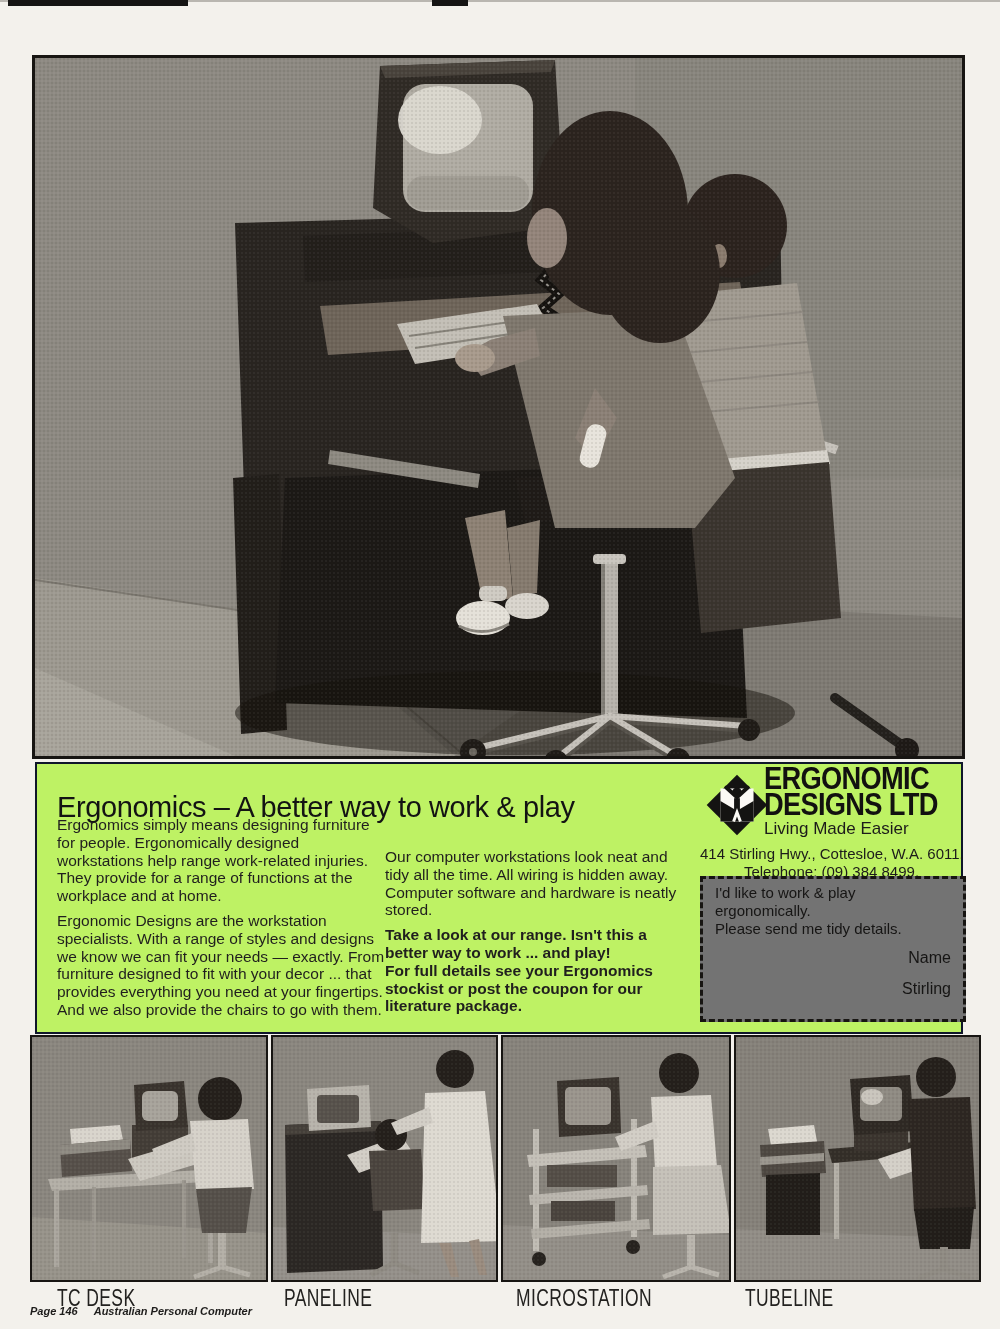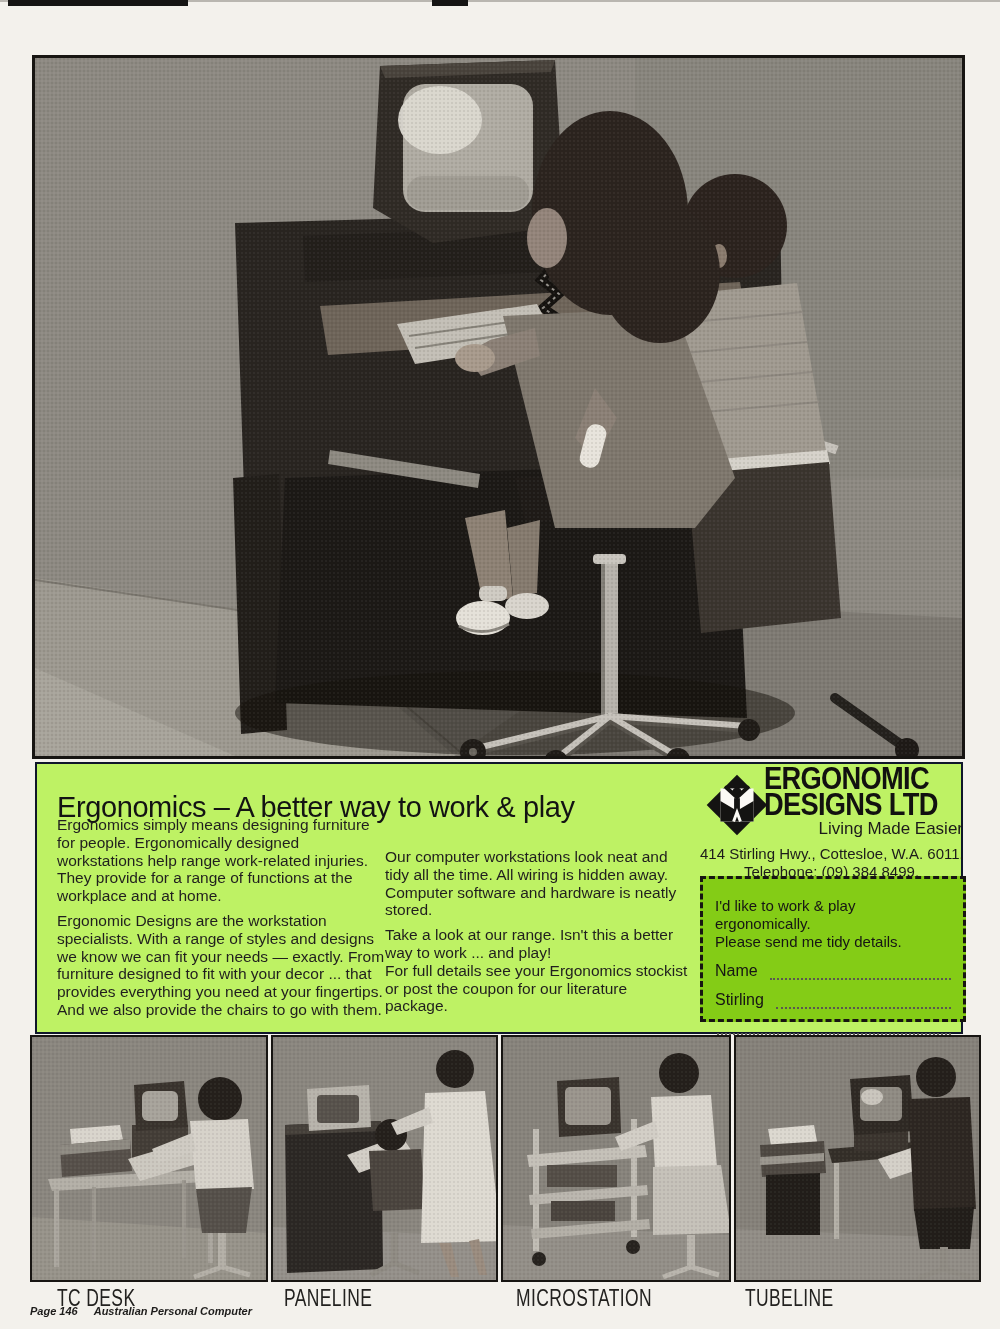--- a/index.html
+++ b/index.html
@@ -18,32 +18,32 @@
   
   .hero{left:32px;top:55px;width:933px;height:704px;border:3px solid #171512;background:#8d8982;box-sizing:border-box;}
   .hero svg{display:block;width:100%;height:100%;}
   
   .content-box{left:35px;top:762px;width:928px;height:272px;border:2px solid #0f172a;background:#bef264;box-sizing:border-box;}
   .headline{position:absolute;left:20px;top:8px;font-size:29px;font-weight:400;letter-spacing:-0.4px;color:#131313;white-space:nowrap;}
   .col{position:absolute;top:52px;font-size:15.5px;line-height:17.8px;color:#201f1e;}
   .col1{left:20px;width:332px;}
   .col2{left:348px;width:306px;margin-top:32px;}
   .col p{margin:0 0 7px 0;}
-  .col p.bold{font-weight:normal;margin-bottom:0;}
+  .col p.bold{font-weight:bold;margin-bottom:0;}
   
   .brand{left:700px;top:766px;width:263px;}
   .logo{position:absolute;left:0;top:2px;width:74px;height:74px;}
   .brand-text{margin-left:64px;}
   .brand-name{font-size:31px;font-weight:bold;line-height:26px;letter-spacing:-0.8px;transform:scaleX(0.88);transform-origin:left;white-space:nowrap;color:#121110;}
-  .brand-tagline{font-size:17px;margin-top:1px;color:#1c1b1a;white-space:nowrap;text-align:right;}
+  .brand-tagline{font-size:17px;margin-top:1px;color:#1c1b1a;white-space:nowrap;}
   .brand-address{margin-top:6px;font-size:15px;line-height:17.5px;color:#1c1b1a;white-space:nowrap;text-align:center;}
   
-  .coupon{left:700px;top:876px;width:266px;height:146px;border:3px dashed #171512;background:#84cc16;box-sizing:border-box;padding:18px 12px 0 12px;}
+  .coupon{left:700px;top:876px;width:266px;height:146px;border:3px dashed #171512;background:#737373;box-sizing:border-box;padding:5px 12px 0 12px;}
   .coupon-intro{margin:0;font-size:15px;line-height:18px;color:#161514;}
-  .coupon-row{display:flex;align-items:flex-end;margin-top:11px;}
+  .coupon-row{display:flex;align-items:flex-end;margin-top:11px;flex-direction:column;}
   .coupon-label{font-size:16px;color:#161514;}
   .dotline{flex:1;border-bottom:2px dotted #5a5852;margin-left:12px;height:13px;}
   .dotline.full{margin-left:2px;}
   
   .strip{left:30px;top:1035px;height:247px;display:flex;gap:3px;}
   .strip-photo{border:2px solid #171512;background:#87837c;box-sizing:border-box;height:247px;}
   .strip-photo svg{display:block;width:100%;height:100%;}
   .sp1{width:238px;} .sp2{width:227px;} .sp3{width:230px;} .sp4{width:247px;}
   
   .strip-label{position:absolute;top:1285px;font-size:23px;letter-spacing:0.5px;color:#22211f;transform:scaleX(0.76);transform-origin:left;white-space:nowrap;}

